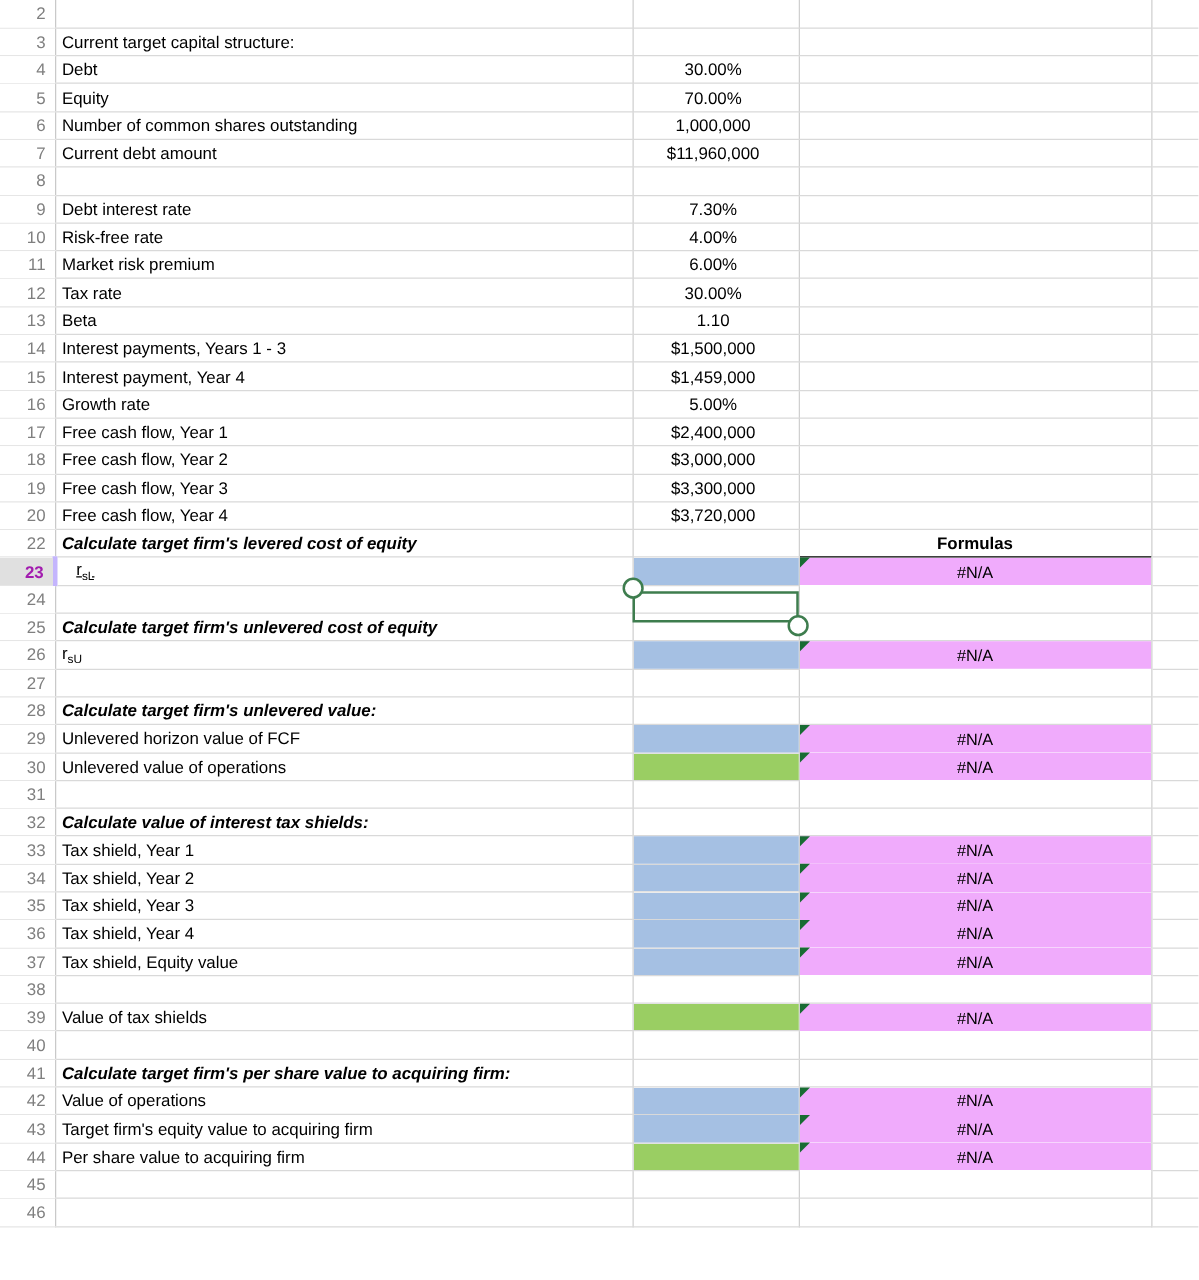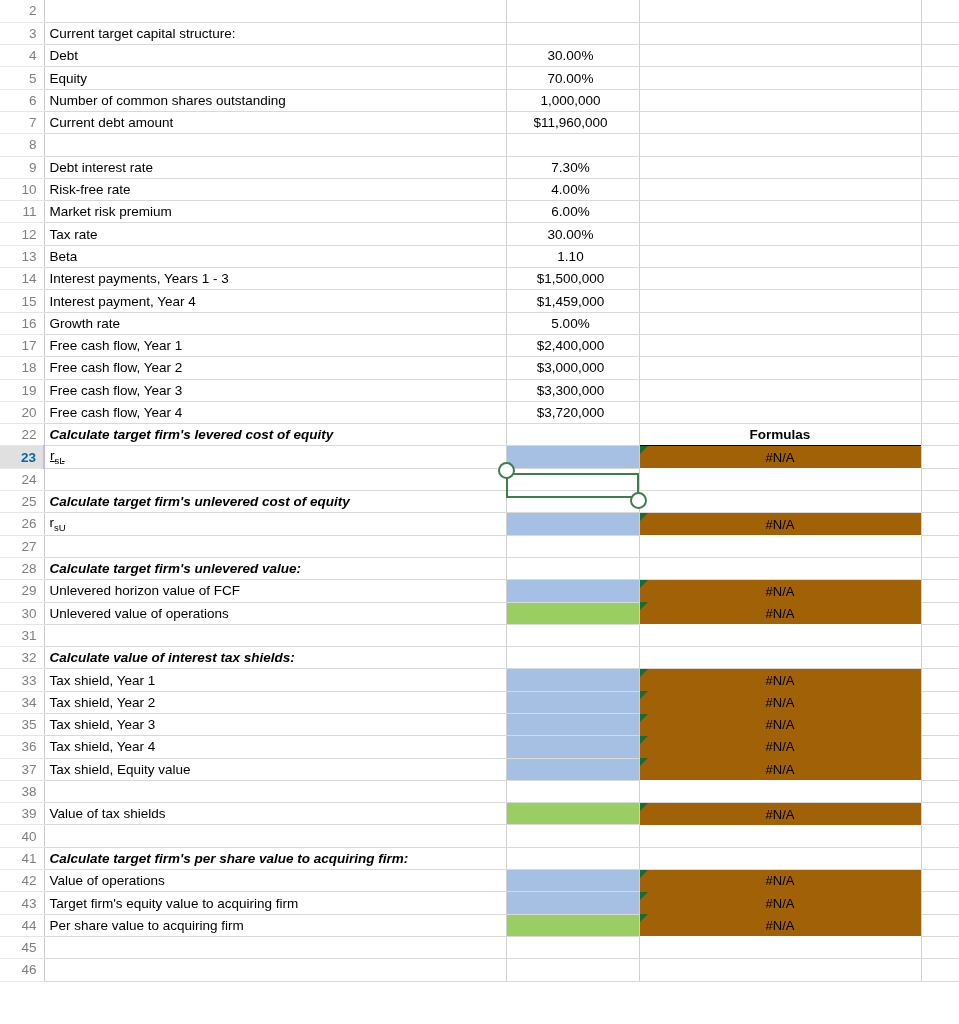--- a/index.html
+++ b/index.html
@@ -50,48 +50,48 @@
     color: #7f7f7f;
     font-size: 13.5px;
     text-align: right;
     padding-right: 7px;
     border-right: 1px solid #c9c9c9;
     border-bottom: 1px solid #e6e6e6;
     user-select: none;
   }
   td.rowhdr.sel {
     background: #e0e0e0;
-    color: #0369a1;
+    color: #a21caf;
     font-weight: bold;
     border-right: 1px solid #1e6b41;
   }
   td.label {
     padding-left: 5px;
     text-align: left;
   }
-  td.label.selrow { border-left: 2px solid #c4b5fd; padding-left: 5px; text-decoration: underline; }
+  td.label.selrow { border-left: 4px solid #c4b5fd; padding-left: 15px; text-decoration: underline; }
   td.value {
     text-align: center;
     padding-right: 4px;
   }
   td.tail { border-right: none; }
 
   .section {
     font-weight: bold;
     font-style: italic;
     font-size: 13.5px;
   }
 
   
   .fill-blue   { background: #a5c0e3; }
   .fill-green  { background: #9ace63; }
 
   
   td.formula {
-    background: #a16207;
+    background: #f0abfc;
     text-align: center;
     font-size: 13px;
     border-right: 1px solid #d0d0d0;
     border-bottom: none;
   }
   td.formula.topline { border-top: 1.5px solid #000000; }
   td.formula .tri {
     position: absolute;
     left: 0; top: 0;
     width: 0; height: 0;

